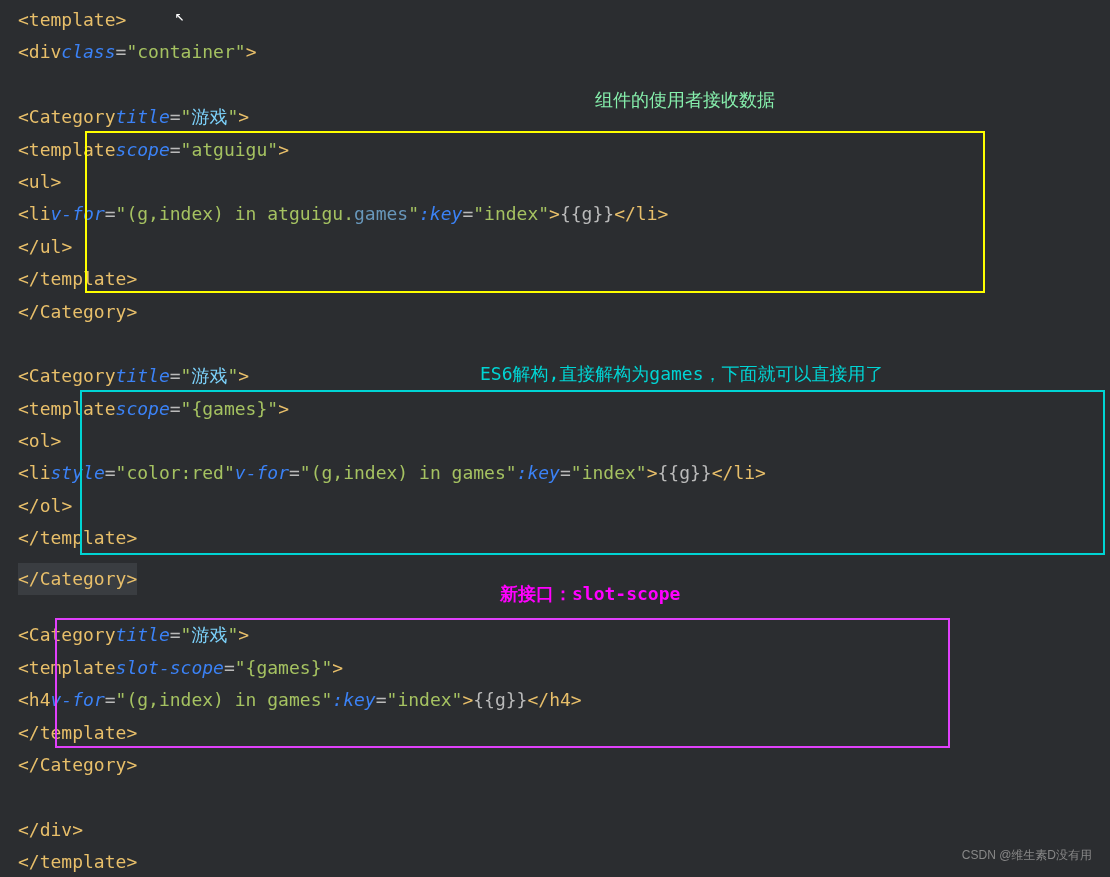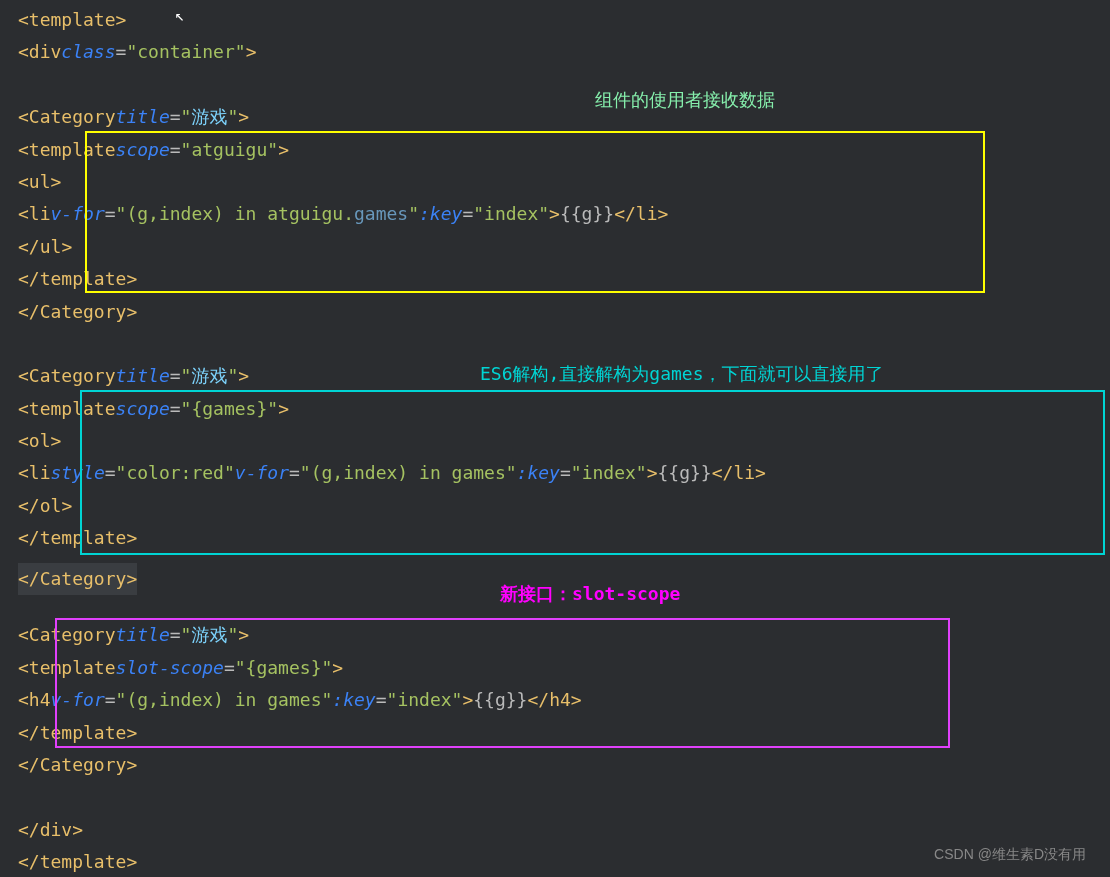--- a/index.html
+++ b/index.html
@@ -60,24 +60,24 @@
       position: absolute;
       background: transparent;
       pointer-events: none;
     }
     .box-yellow { border: 2px solid #ffff00; }
     .box-cyan { border: 2px solid #00d4d4; }
     .box-magenta { border: 2px solid #e040fb; }
     
     .watermark {
       position: absolute;
-      right: 24px;
+      right: 18px;
       bottom: 10px;
       color: #888;
-      font-size: 14px;
+      font-size: 12px;
       font-family: sans-serif;
     }
     .highlight-bg {
       background: #3a3d41;
       margin-top: 16px;
     }
   </style>
 </head>
 <body>
 

